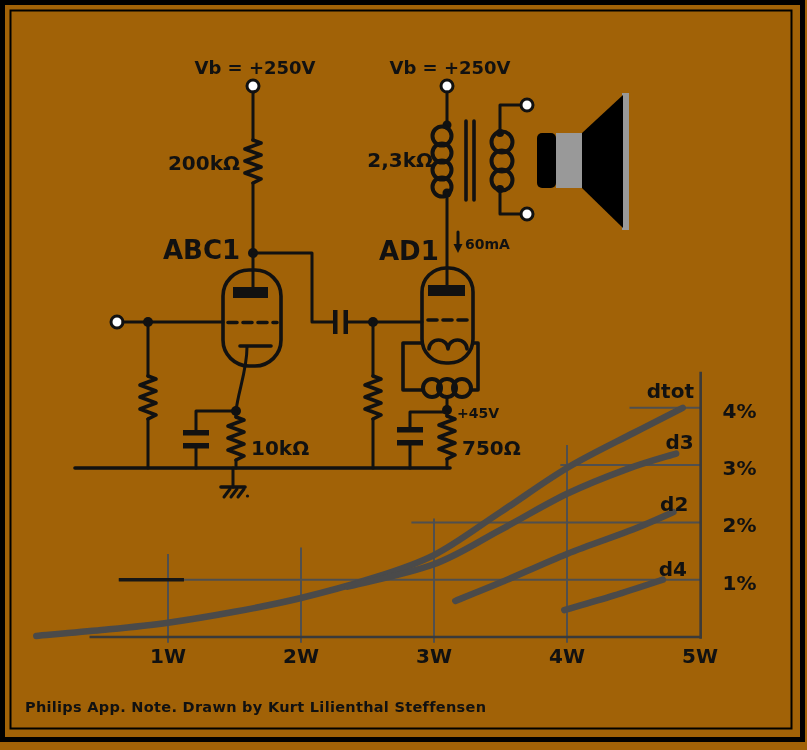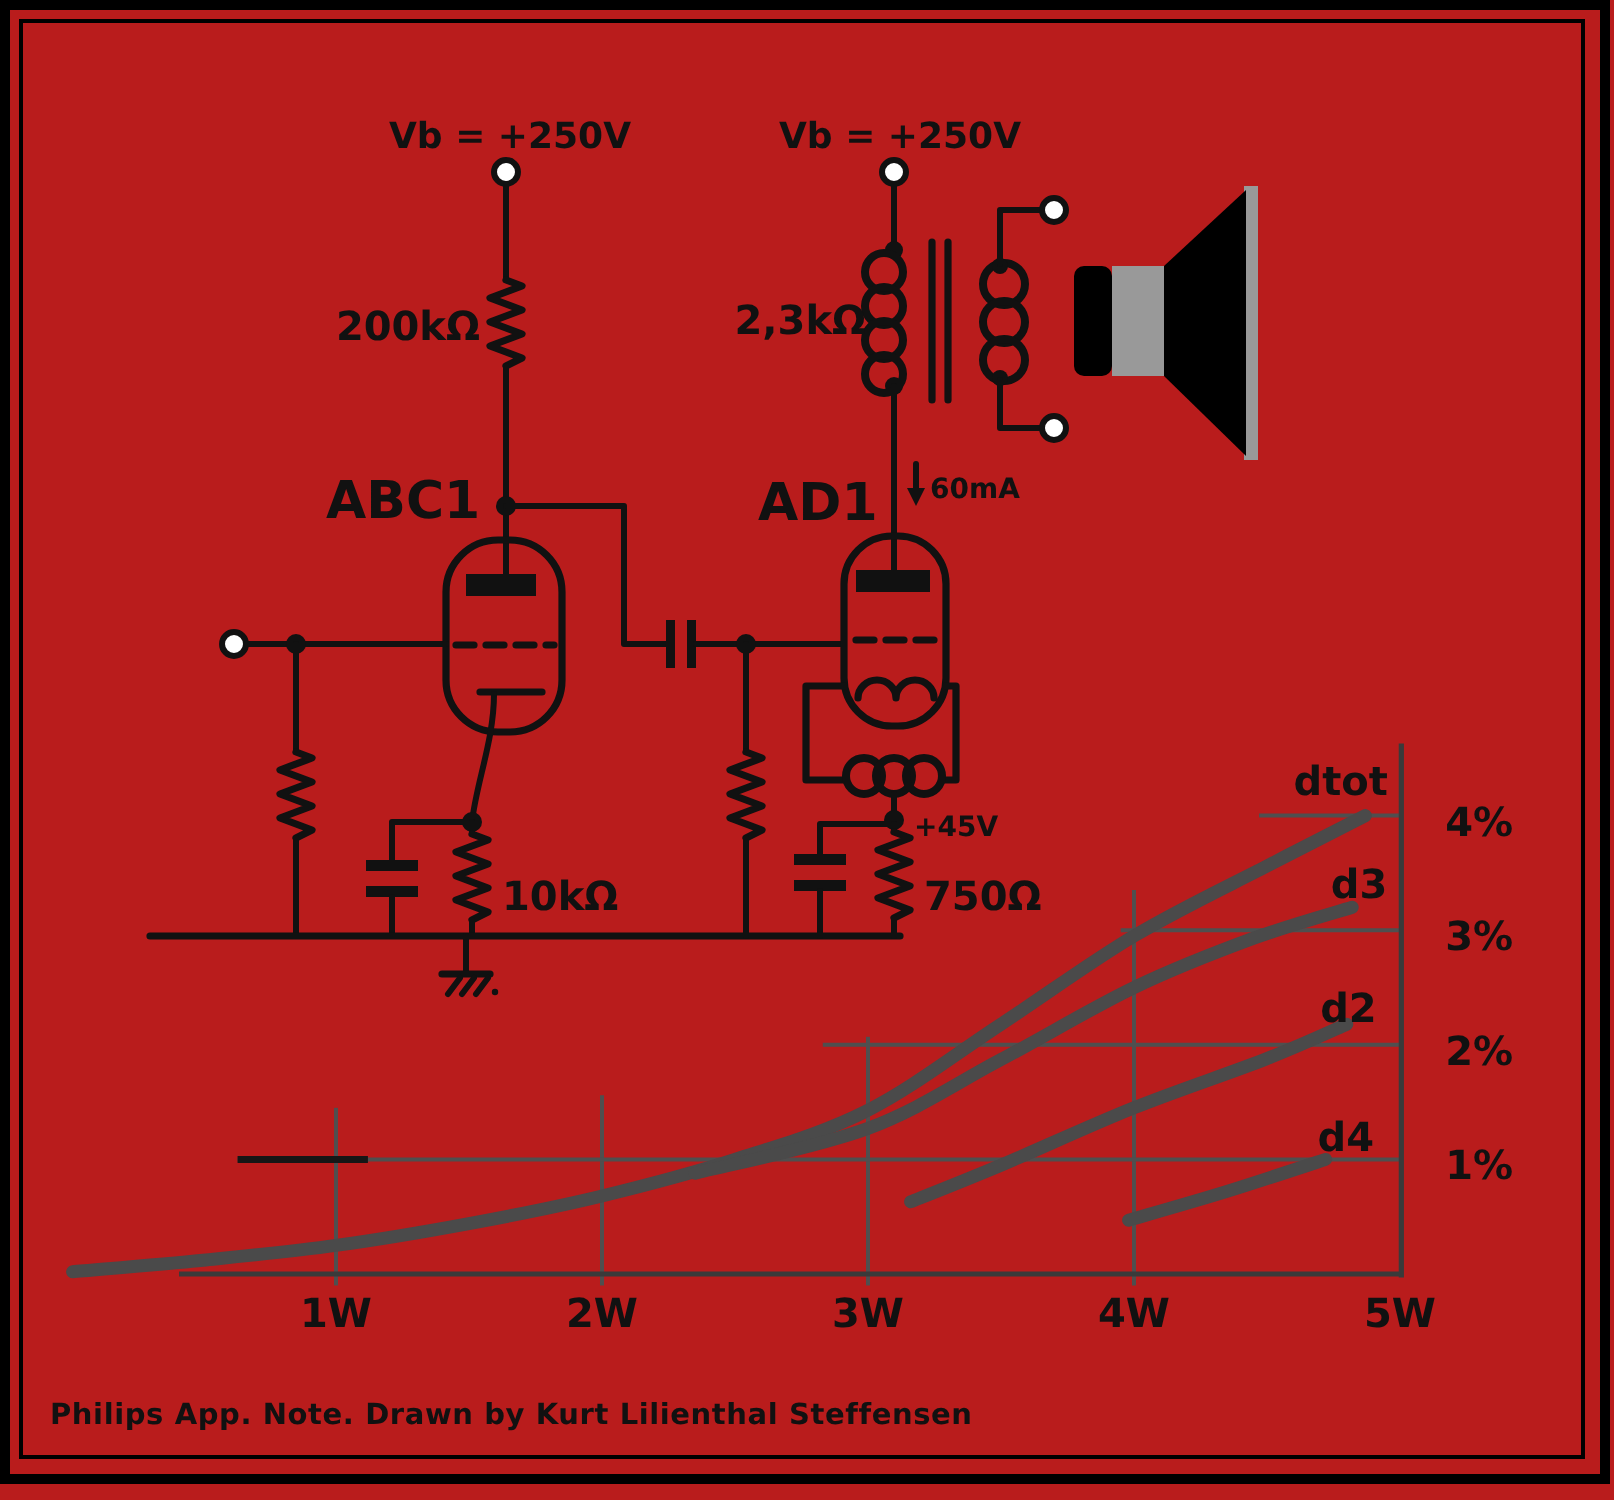--- a/index.html
+++ b/index.html
@@ -1,16 +1,16 @@
 <!DOCTYPE html>
 <html><head>
 <meta charset="utf-8">
 <style>
   html,body{margin:0;padding:0;background:#fff;}
-  .stage{position:relative;width:807px;height:750px;background:#b91c1c;
+  .stage{position:relative;width:807px;height:750px;background:#a16207;
          font-family:"DejaVu Sans", sans-serif;}
   svg text{font-family:"DejaVu Sans", sans-serif;fill:var(--ink,#111);}
   .wire{stroke:var(--ink,#111);stroke-width:3;fill:none;stroke-linecap:round;stroke-linejoin:round;}
   .wire-thick{stroke:var(--ink,#111);stroke-width:3.6;fill:none;stroke-linecap:round;stroke-linejoin:round;}
   .comp{stroke:var(--ink,#111);stroke-width:3.6;fill:none;stroke-linecap:round;stroke-linejoin:round;}
   .coil{stroke:var(--ink,#111);stroke-width:4;fill:none;}
   .plate{fill:var(--ink,#111);stroke:none;}
   .dot{fill:var(--ink,#111);stroke:none;}
   .term{fill:#fff;stroke:var(--ink,#111);stroke-width:3;}
   .lbl-big{font-size:26px;font-weight:bold;}

